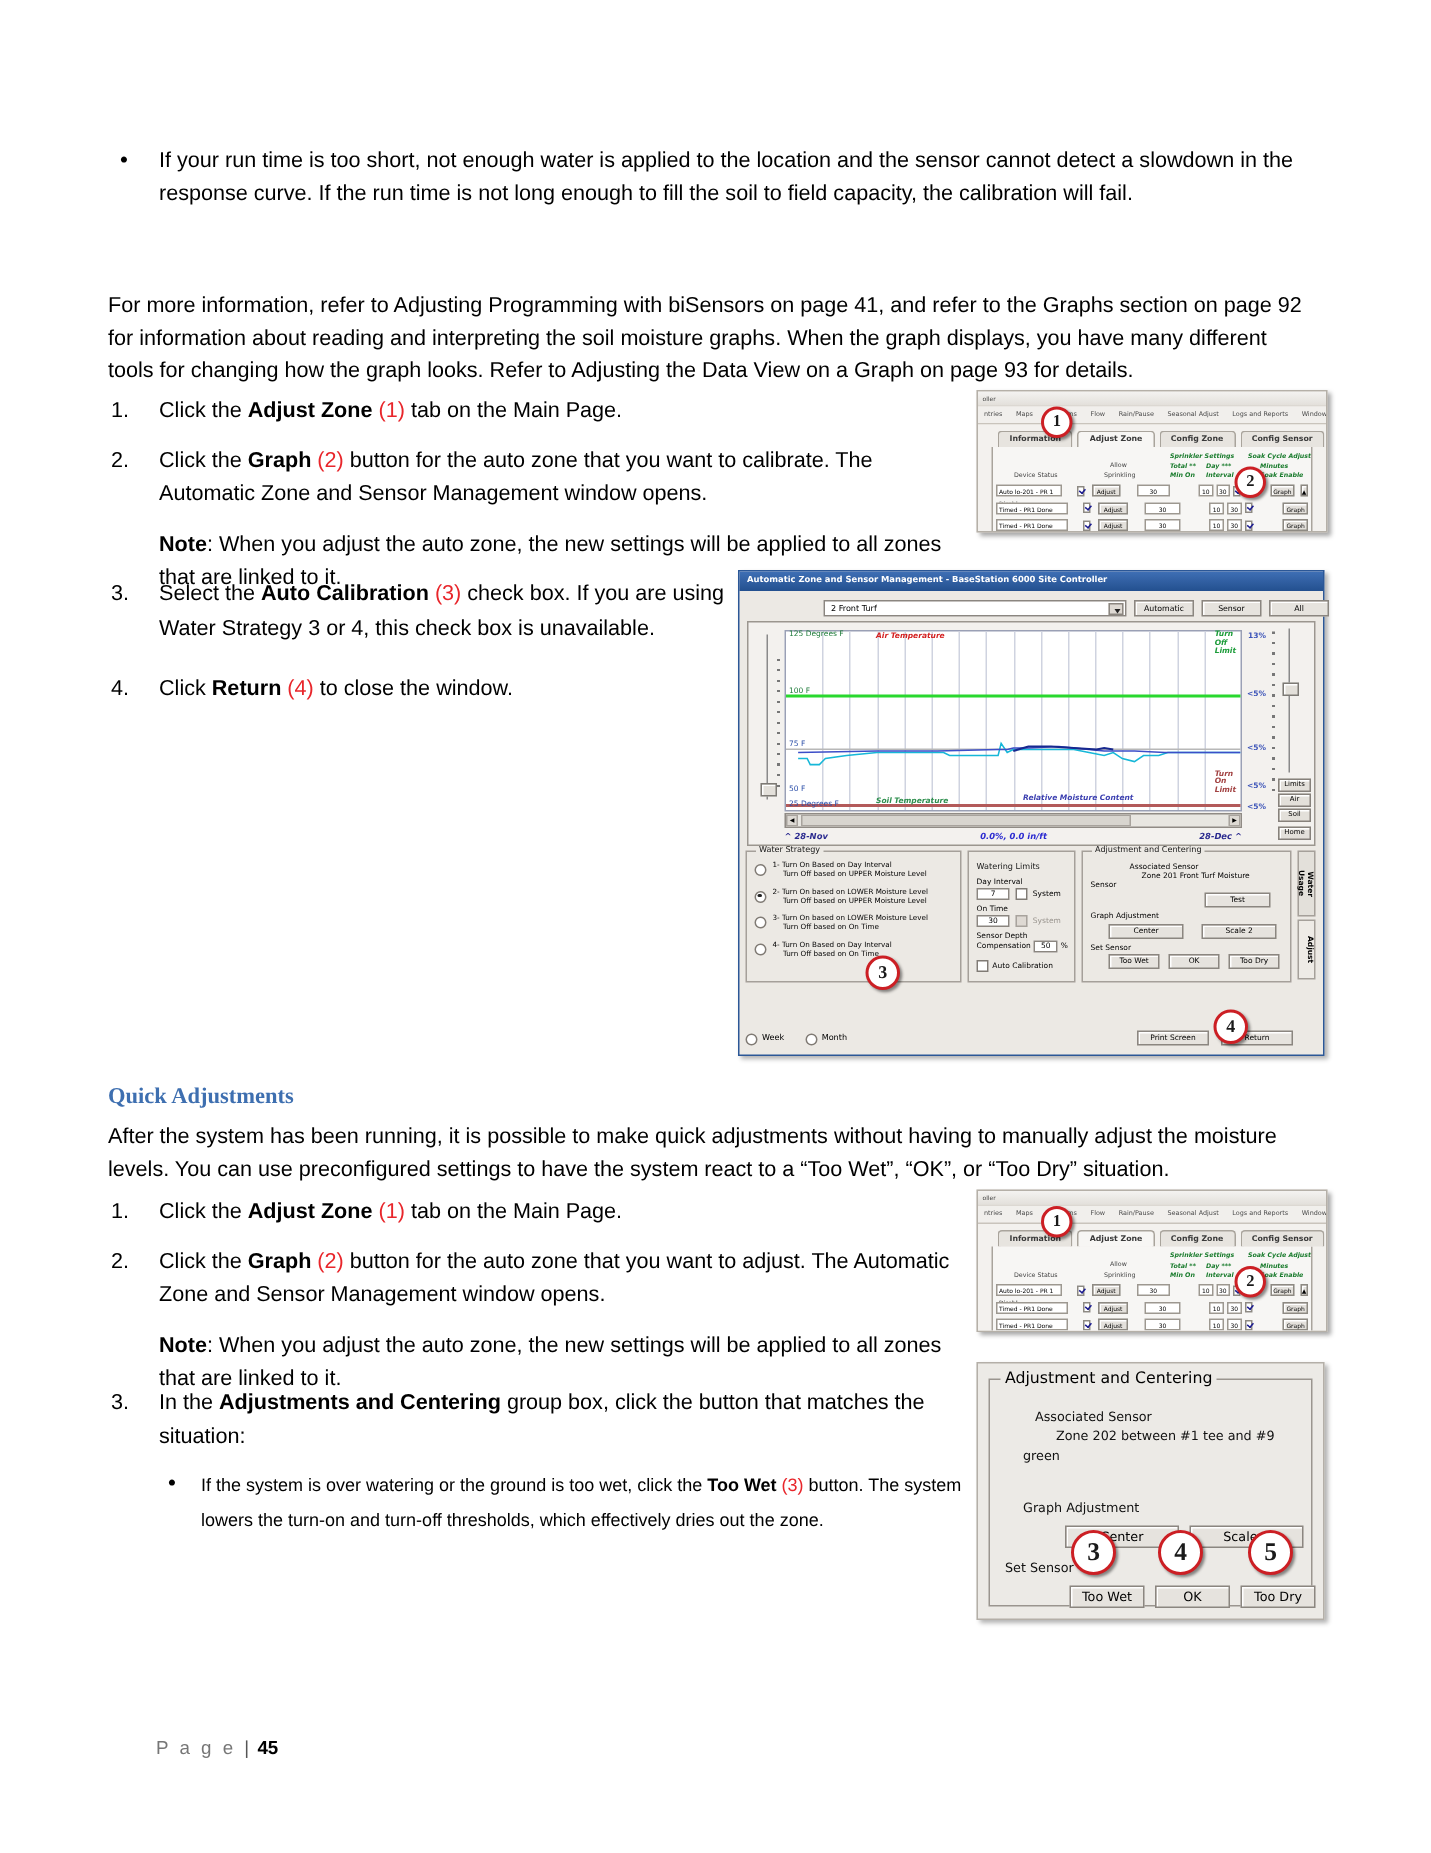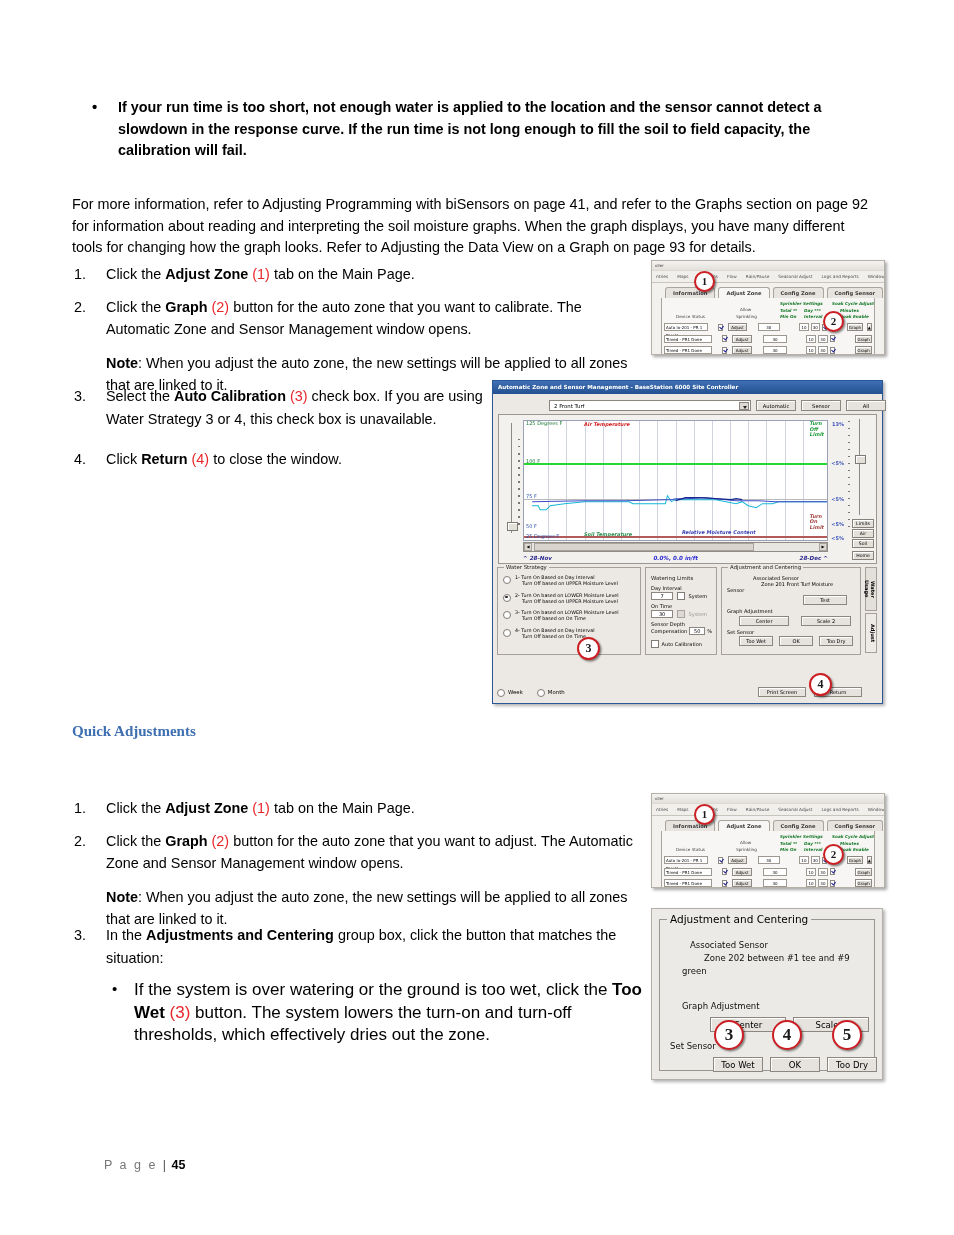--- a/index.html
+++ b/index.html
@@ -32,21 +32,21 @@
   .ol-item{
     position:relative;padding-left:34px;
     font-size:14.4px;line-height:22.5px;margin-bottom:10px;
   }
   .ol-num{position:absolute;left:2px;top:0;font-size:14.4px;}
   b,.b{font-weight:bold;}
   .ref{color:#e8262b;font-weight:normal;}
   .note-blk{margin-top:11px;}
   .sub-bullets{margin:0;padding:0;list-style:none;margin-top:10px;}
   .sub-bullet{
-    position:relative;padding-left:28px;font-size:17px;line-height:22.5px;
+    position:relative;padding-left:28px;font-size:12px;line-height:22.5px;
     margin-bottom:9px;
   }
   .sub-bullet:before{
     content:"\2022";position:absolute;left:6px;top:-1px;font-size:15px;
   }
 
   h2.section-head{
     color:#3e6fb0;font-size:15px;font-weight:bold;margin:0 0 9px 0;
     font-family:"Liberation Serif", serif;
   }
@@ -265,21 +265,21 @@
     position:absolute;border:1px solid #8b8680;background:#e6e3de;
     font-size:8.5px;text-align:center;box-sizing:border-box;
     box-shadow:inset 1px 1px 0 #fff;
   }
 </style>
 </head>
 <body>
 
 <div class="page">
 
-  <div style="position:absolute;left:84px;top:97px;width:800px;font-weight:bold;">
+  <div style="position:absolute;left:72px;top:97px;width:800px;">
     <ul class="bullet-list">
       <li class="bullet-item">If your run time is too short, not enough water is applied to the location and the sensor cannot detect a slowdown in the response curve. If the run time is not long enough to fill the soil to field capacity, the calibration will fail.</li>
     </ul>
   </div>
 
   <div style="position:absolute;left:72px;top:194px;width:800px;" class="para">For more information, refer to Adjusting Programming with biSensors on page 41, and refer to the Graphs section on page 92 for information about reading and interpreting the soil moisture graphs. When the graph displays, you have many different tools for changing how the graph looks. Refer to Adjusting the Data View on a Graph on page 93 for details.</div>
 
   <div style="position:absolute;left:72px;top:263px;width:570px;">
     <div class="ol-item">
       <span class="ol-num">1.</span>
@@ -566,20 +566,21 @@
         <span class="gbtn" style="width:48px;margin-right:8px;">Print Screen</span>
         <span class="gbtn" style="width:48px;margin-right:16px;">Return</span>
       </div>
     </div>
   </div>
 
   <div class="callout" style="left:577px;top:637px;width:19px;height:19px;line-height:18px;font-size:12px;">3</div>
   <div class="callout" style="left:809px;top:673px;width:19px;height:19px;line-height:18px;font-size:12px;">4</div>
 
   <h2 class="section-head" style="position:absolute;left:72px;top:723px;">Quick Adjustments</h2>
+  <div class="para" style="position:absolute;left:72px;top:748px;width:800px;">After the system has been running, it is possible to make quick adjustments without having to manually adjust the moisture levels. You can use preconfigured settings to have the system react to a “Too Wet”, “OK”, or “Too Dry” situation.</div>
 
   <div style="position:absolute;left:72px;top:797px;width:570px;">
     <div class="ol-item">
       <span class="ol-num">1.</span>
       <span>Click the </span><b>Adjust Zone</b><span> </span><span class="ref">(1)</span><span> tab on the Main Page.</span>
     </div>
     <div class="ol-item">
       <span class="ol-num">2.</span>
       <span>Click the </span><b>Graph</b><span> </span><span class="ref">(2)</span><span> button for the auto zone that you want to adjust. The Automatic Zone and Sensor Management window opens.</span>
       <div class="note-blk"><b>Note</b><span>: When you adjust the auto zone, the new settings will be applied to all zones that are linked to it.</span></div>

